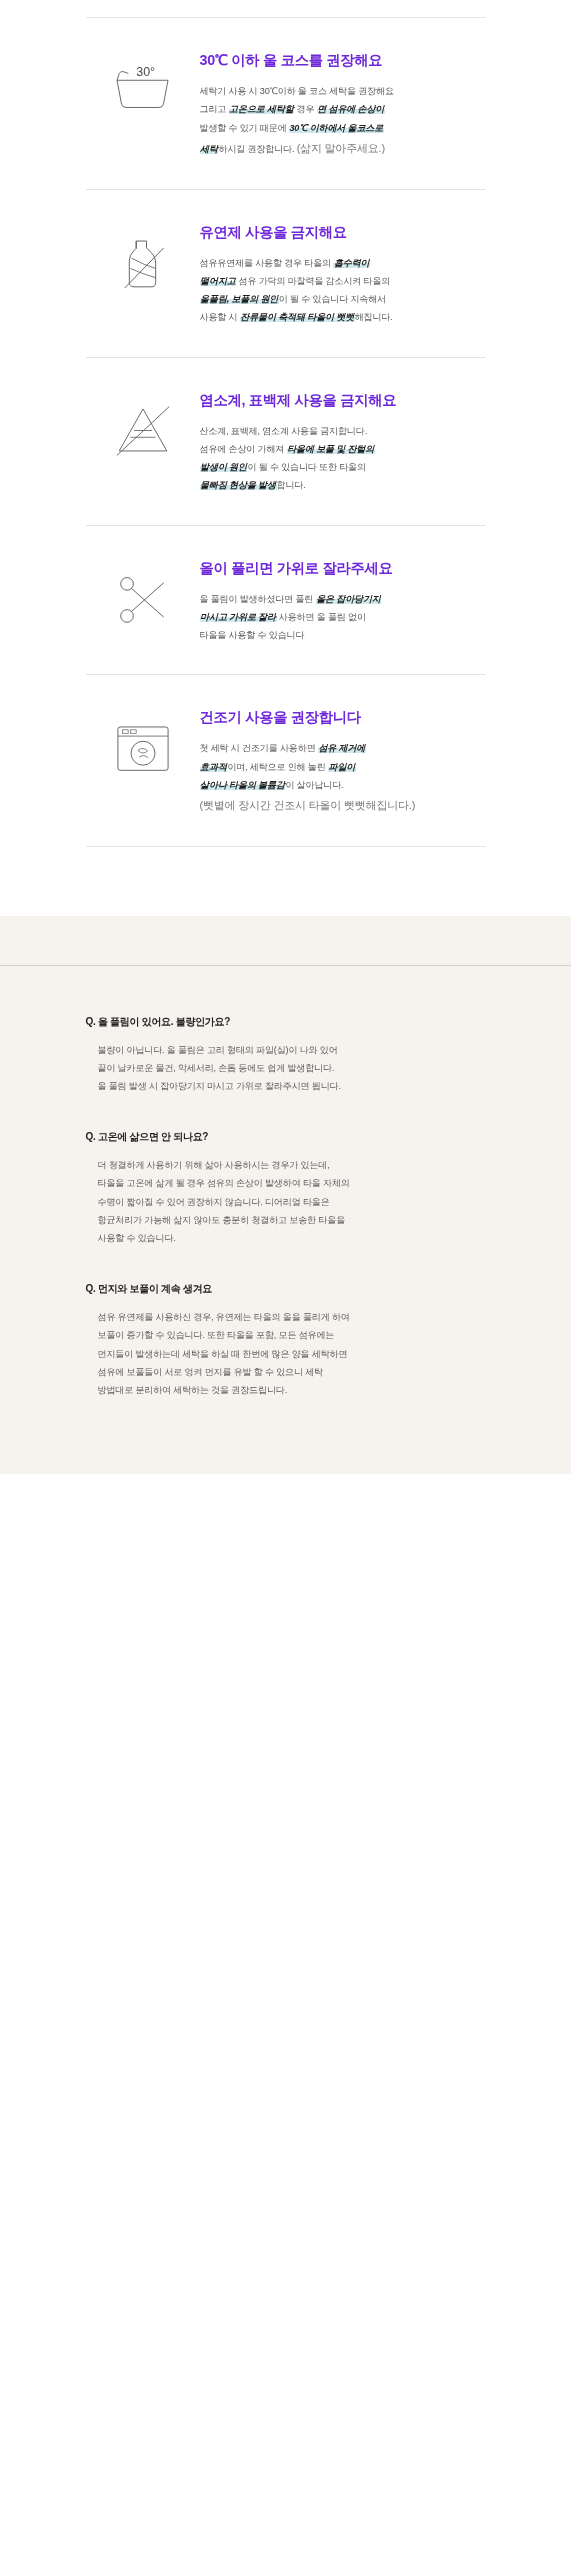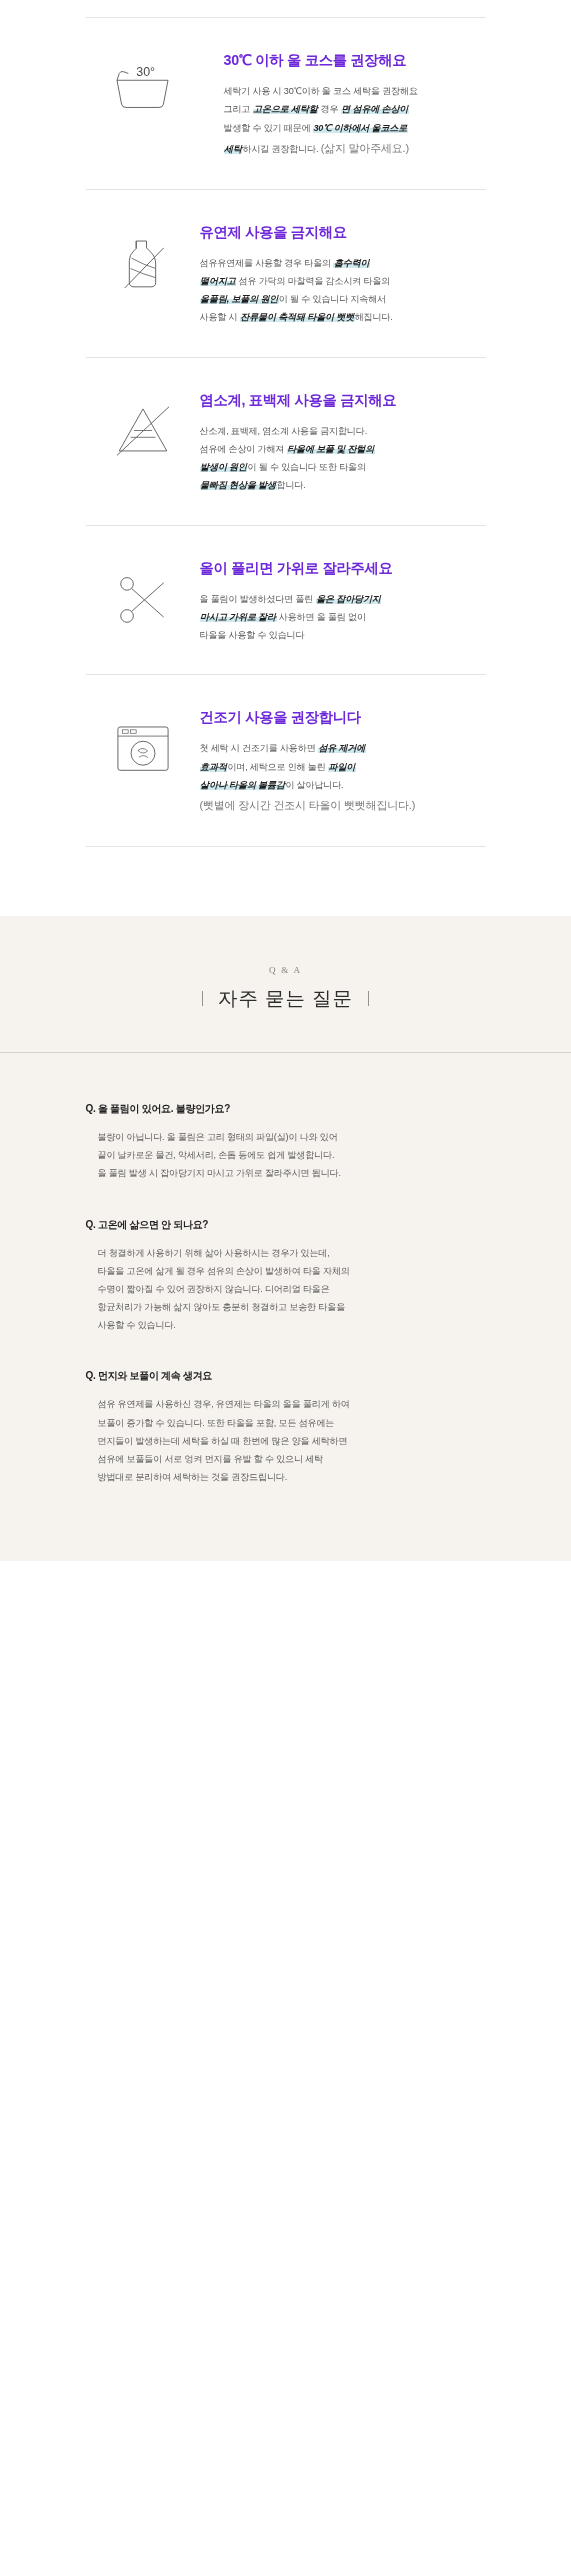--- a/index.html
+++ b/index.html
@@ -36,21 +36,20 @@
   }
 
   .care-item {
     display: flex;
     align-items: flex-start;
     padding: 33px 0 30px 0;
     border-bottom: 0.6px solid #e3e3e3;
   }
   .care-item.first {
     border-top: 0.6px solid #e3e3e3;
-    gap: 24px;
   }
 
   .care-icon {
     width: 114px;
     flex: 0 0 114px;
     display: flex;
     align-items: flex-start;
     justify-content: center;
     padding-top: 10.3px;
   }
@@ -242,28 +241,20 @@
           </div>
           <div class="care-body">
             <h3 class="care-title">건조기 사용을 권장합니다</h3>
             <p class="care-desc"><span>첫 세탁 시 건조기를 사용하면 </span><span class="hl">섬유 제거에</span><br><span class="hl">효과적</span><span>이며, 세탁으로 인해 눌린 </span><span class="hl">파일이</span><br><span class="hl">살아나 타올의 볼륨감</span><span>이 살아납니다.</span><br><span class="paren">(뻣볕에 장시간 건조시 타올이 뻣뻣해집니다.)</span></p>
           </div>
         </div>
       </div>
   </div>
 
   <div class="qa-section">
-    <div class="qa-head">
-      <div class="qa-eyebrow">Q &amp; A</div>
-      <div class="qa-heading">
-        <span class="bar"></span>
-        <span>자주 묻는 질문</span>
-        <span class="bar"></span>
-      </div>
-    </div>
     <div class="qa-divider"></div>
     <div class="qa-list" id="qa-list">
         <div class="qa-item">
           <h4 class="qa-q">Q. 올 풀림이 있어요. 불량인가요?</h4>
           <p class="qa-a"><span>불량이 아닙니다. 올 풀림은 고리 형태의 파일(실)이 나와 있어</span><br><span>끝이 날카로운 물건, 악세서리, 손톱 등에도 쉽게 발생합니다.</span><br><span>올 풀림 발생 시 잡아당기지 마시고 가위로 잘라주시면 됩니다.</span></p>
         </div>
         <div class="qa-item">
           <h4 class="qa-q">Q. 고온에 삶으면 안 되나요?</h4>
           <p class="qa-a"><span>더 청결하게 사용하기 위해 삶아 사용하시는 경우가 있는데,</span><br><span>타올을 고온에 삶게 될 경우 섬유의 손상이 발생하여 타올 자체의</span><br><span>수명이 짧아질 수 있어 권장하지 않습니다. 디어리얼 타올은</span><br><span>항균처리가 가능해 삶지 않아도 충분히 청결하고 보송한 타올을</span><br><span>사용할 수 있습니다.</span></p>
         </div>

